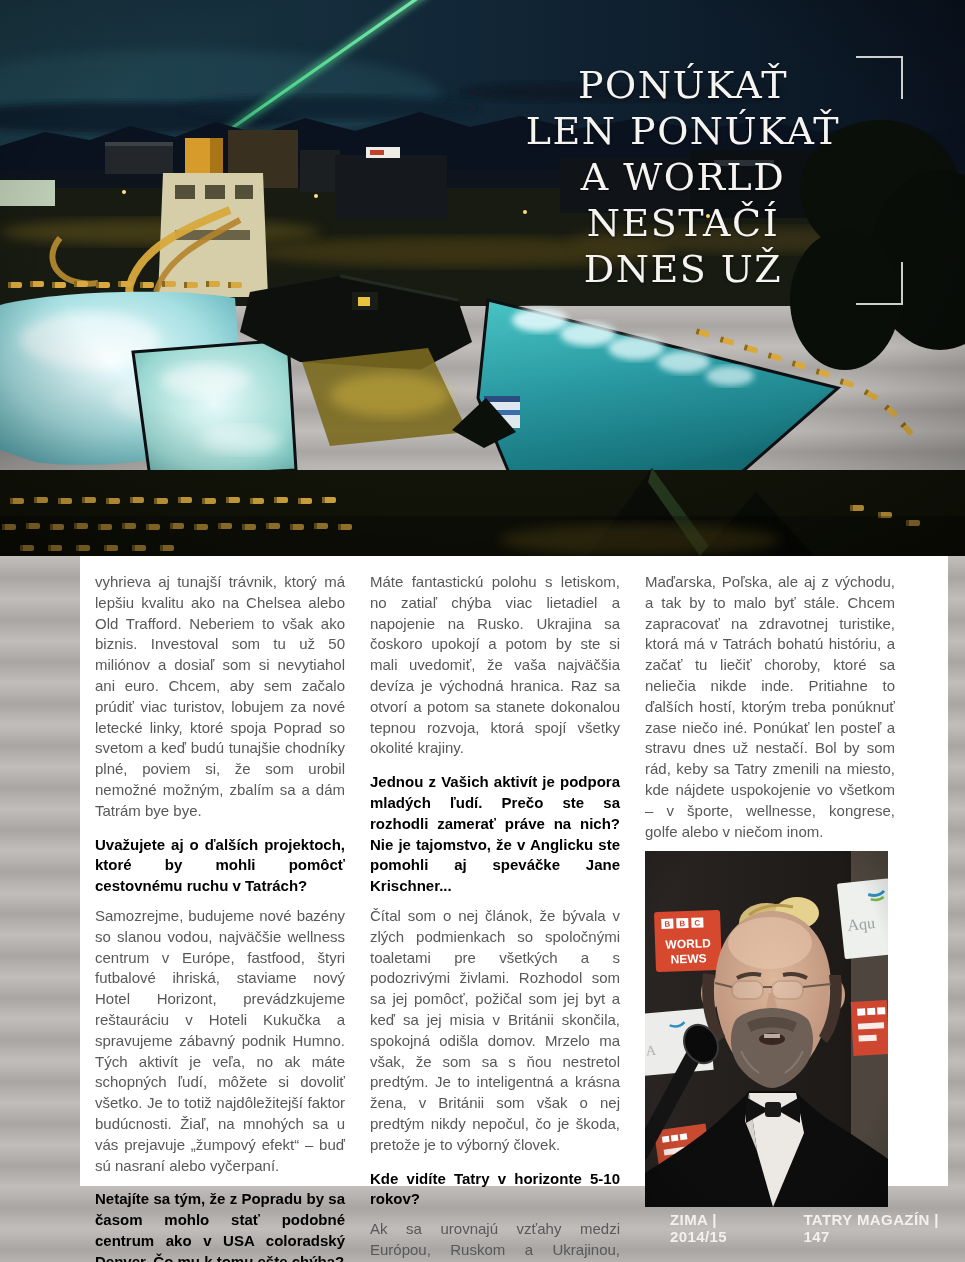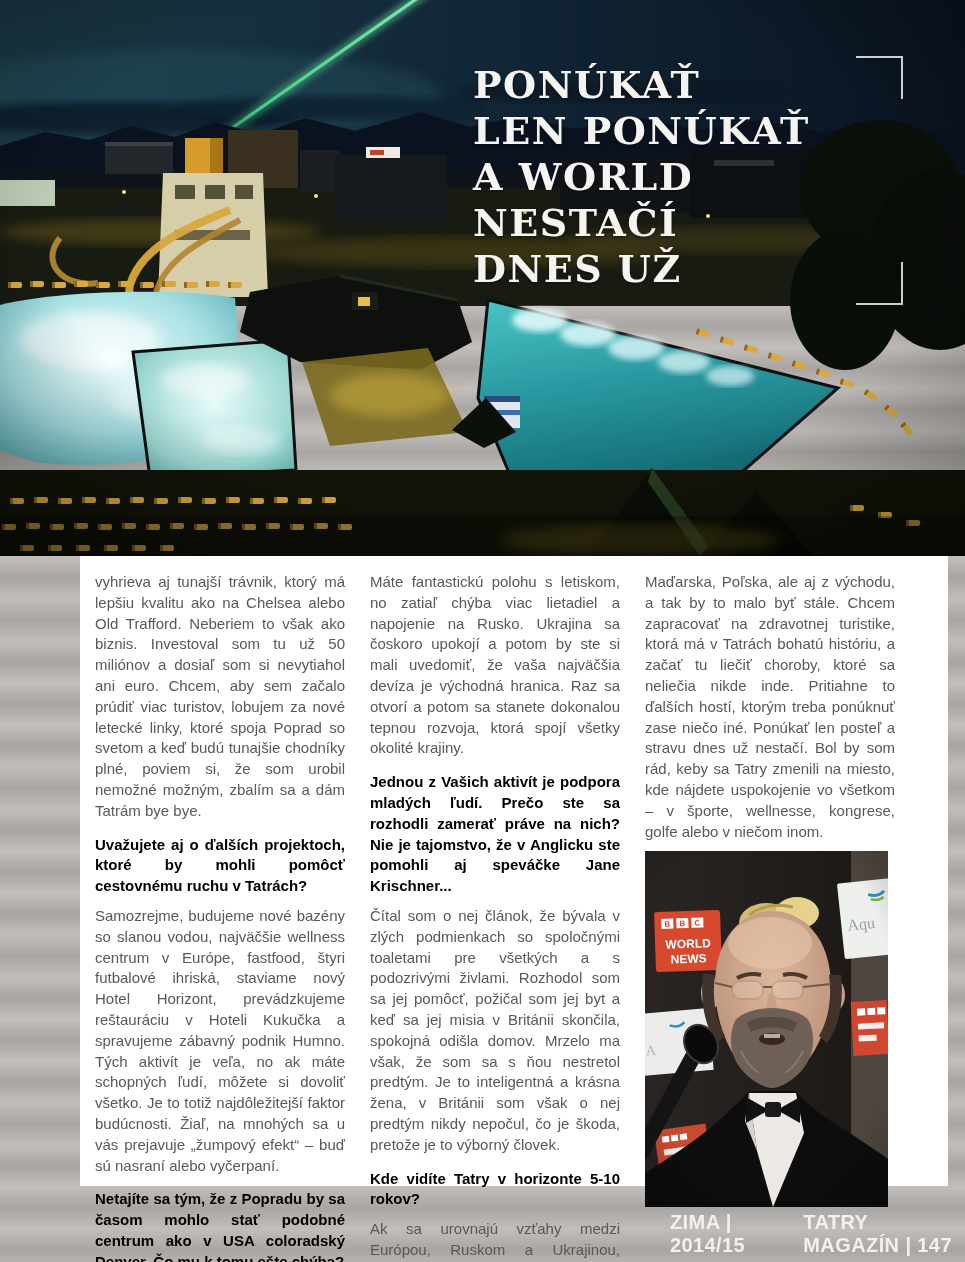--- a/index.html
+++ b/index.html
@@ -8,44 +8,44 @@
     font-family:"Liberation Sans",sans-serif;
     background:repeating-linear-gradient(180deg,
       #b4b1ae 0px,#c0bdba 11px,#b4b1ae 22px,#a8a5a2 32px,#b4b1ae 42px);
   }
   
   .hero{position:absolute;left:0;top:0;width:965px;height:556px;}
   .hero svg{display:block;}
   
   .headline{
     position:absolute;top:62px;right:72px;width:420px;
-    text-align:left;color:#f5f4f1;
+    text-align:center;color:#f5f4f1;
     font-family:"DejaVu Serif","Liberation Serif",serif;
-    font-size:38px;line-height:46px;letter-spacing:1.5px;font-weight:700;
+    font-size:38px;line-height:46px;letter-spacing:1.5px;font-weight:400;
     text-shadow:0 1px 3px rgba(0,0,0,.45);
   }
   .bracket{position:absolute;width:45px;height:41px;}
   .bracket.top{right:62px;top:56px;border-top:2px solid rgba(240,240,238,.85);border-right:2px solid rgba(240,240,238,.85);}
   .bracket.bottom{right:62px;top:262px;border-bottom:2px solid rgba(240,240,238,.85);border-right:2px solid rgba(240,240,238,.85);}
   
   .panel{
     position:absolute;left:80px;top:556px;width:868px;height:630px;
     background:#ffffff;
   }
   .cols{position:absolute;left:15px;top:16px;display:flex;gap:25px;}
   .col{width:250px;color:#58585a;font-size:15px;line-height:20.8px;text-align:justify;}
   .col p{margin:0 0 9px 0;}
   .col p.q{font-weight:bold;color:#000000;margin:13px 0 9px 0;}
   .col p:first-child{margin-top:0;}
   .inset{width:243px;height:356px;margin-top:7px;}
   .inset svg{display:block;}
   
   .footer{
     position:absolute;left:670px;top:1211px;display:flex;gap:28px;
-    color:#f3f1ef;font-size:20px;font-weight:bold;letter-spacing:.4px;
+    color:#f3f1ef;font-size:15px;font-weight:bold;letter-spacing:.4px;
   }
 </style>
 </head>
 <body>
 
 <div class="page">
 
   <div class="hero">
     <svg width="965" height="556" viewBox="0 0 965 556" xmlns="http://www.w3.org/2000/svg">
       <defs>

